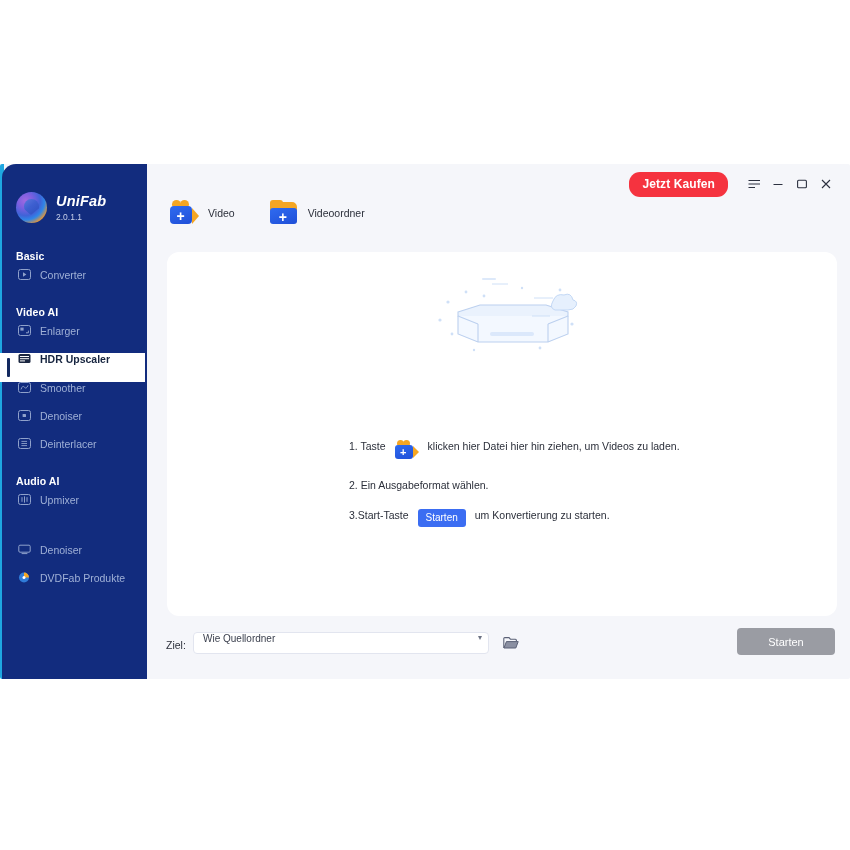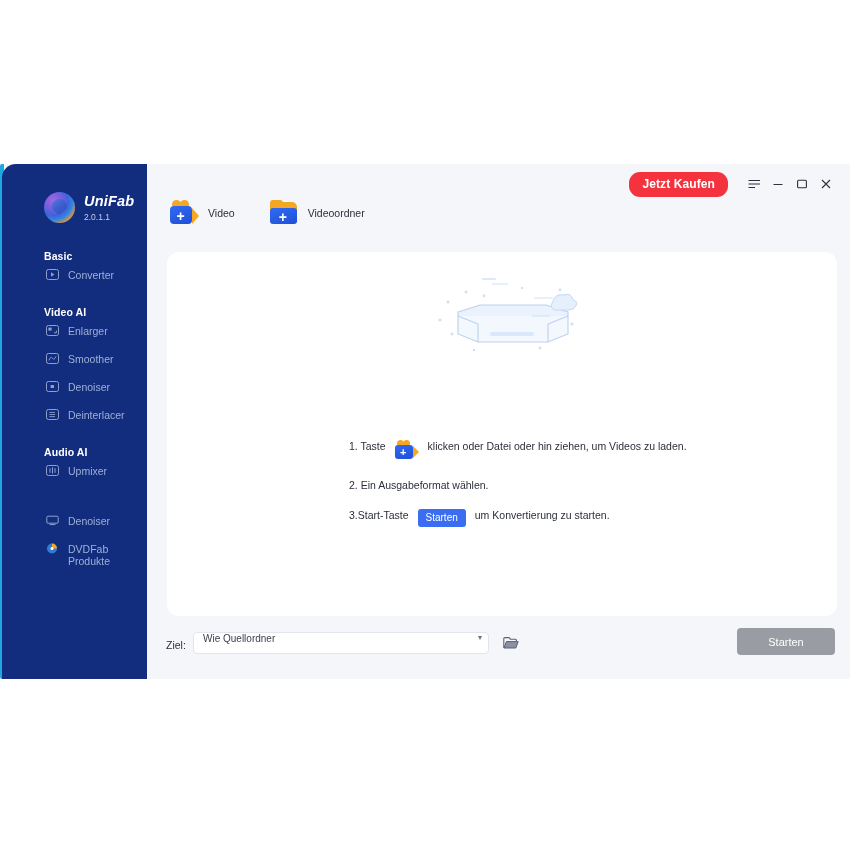--- a/index.html
+++ b/index.html
@@ -28,21 +28,20 @@
 
   
   #sidebar {
     position: absolute;
     left: 2px; top: 0px;
     width: 145px; height: 542px;
     background: #122c7e;
     border-top-left-radius: 14px;
     border-bottom-left-radius: 14px;
     color: #ffffff;
-    padding-left: 28px;
   }
 
   .logo-row {
     display: flex; align-items: center;
     padding: 28px 0 0 14px;
     gap: 9px;
   }
   .logo-mark {
     width: 31px; height: 31px; border-radius: 50%;
     background:
@@ -292,20 +291,33 @@
         <span class="ico">
           <svg width="13" height="11" viewBox="0 0 13 11">
               <rect x="0.5" y="0.5" width="12" height="10" rx="2" fill="none" stroke="#8fa1cb" stroke-width="1"></rect>
               <rect x="2.4" y="2.6" width="3.2" height="3" fill="#8fa1cb"></rect>
               <path d="M8 7.8 L10.4 7.8 L10.4 5.6" fill="none" stroke="#8fa1cb" stroke-width="1"></path>
             </svg>
         </span>
         <span>Enlarger</span>
       </div>
 
+      <div class="nav-item selected">
+        <span class="cap-top"></span>
+        <span class="ico">
+          <svg width="13" height="11" viewBox="0 0 13 11">
+              <rect x="0.5" y="1" width="12" height="9" rx="1.5" fill="#1b2741"></rect>
+              <rect x="2" y="3" width="9" height="1" fill="#ffffff"></rect>
+              <rect x="2" y="5.2" width="9" height="1" fill="#ffffff"></rect>
+              <rect x="2" y="7.4" width="5" height="1" fill="#ffffff"></rect>
+            </svg>
+        </span>
+        <span>HDR Upscaler</span>
+        <span class="cap-bot"></span>
+      </div>
 
       <div class="nav-item">
         <span class="ico">
           <svg width="13" height="11" viewBox="0 0 13 11">
               <rect x="0.5" y="0.5" width="12" height="10" rx="2" fill="none" stroke="#8fa1cb" stroke-width="1"></rect>
               <path d="M3 7.4 Q4.6 2.8 6.4 5.2 Q8.2 7.6 10 3.4" fill="none" stroke="#8fa1cb" stroke-width="1"></path>
             </svg>
         </span>
         <span>Smoother</span>
       </div>
@@ -457,21 +469,21 @@
       <div id="steps">
         <div class="step">
           <span>1. Taste</span>
           <span class="mini-cam">
             <span class="lens-a"></span>
               <span class="lens-b"></span>
             <span class="tail"></span>
               <span class="body"></span>
               <span class="plus">+</span>
           </span>
-          <span>klicken oder Datei oder hin ziehen, um Videos zu laden.</span>
+          <span>klicken hier Datei hier hin ziehen, um Videos zu laden.</span>
         </div>
 
         <div class="step">
           <span>2. Ein Ausgabeformat wählen.</span>
         </div>
 
         <div class="step">
           <span>3.Start-Taste</span>
           <span class="start-chip">Starten</span>
           <span>um Konvertierung zu starten.</span>

